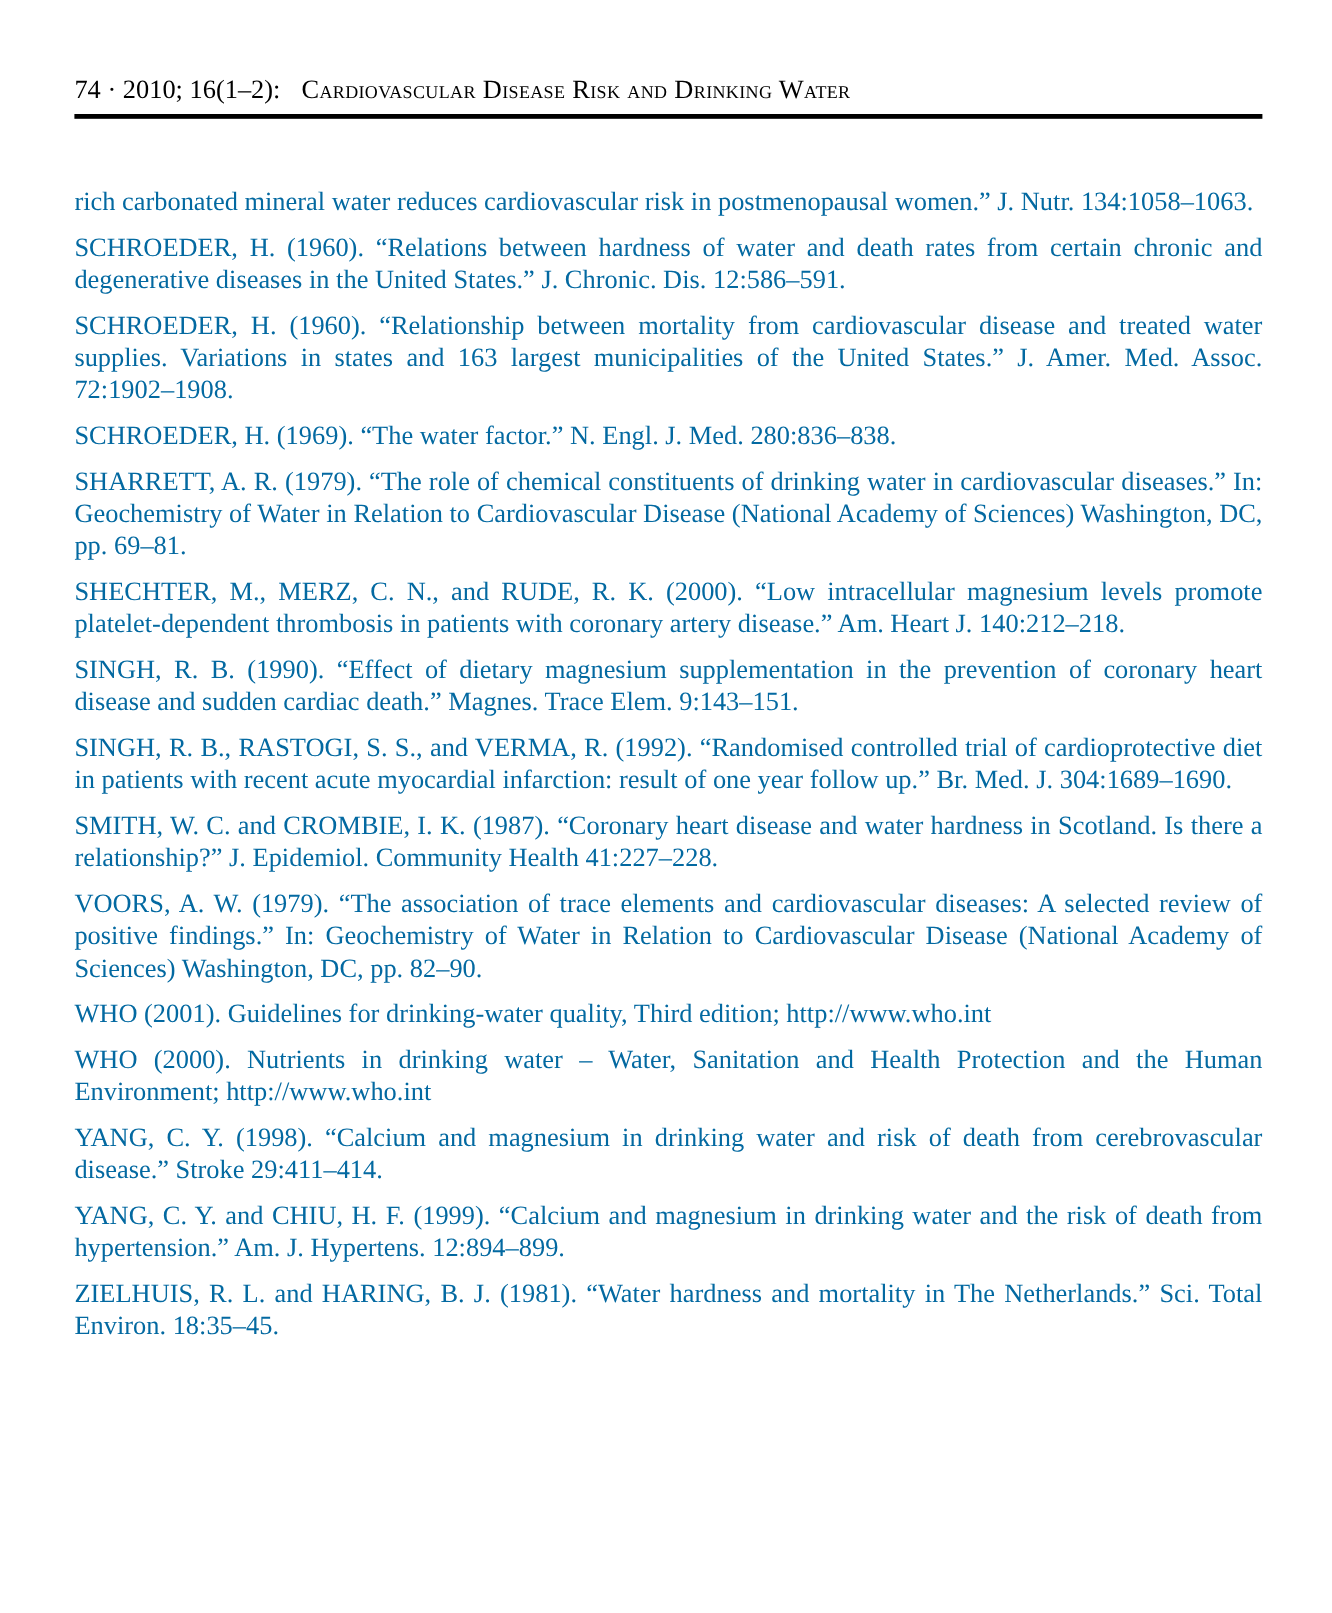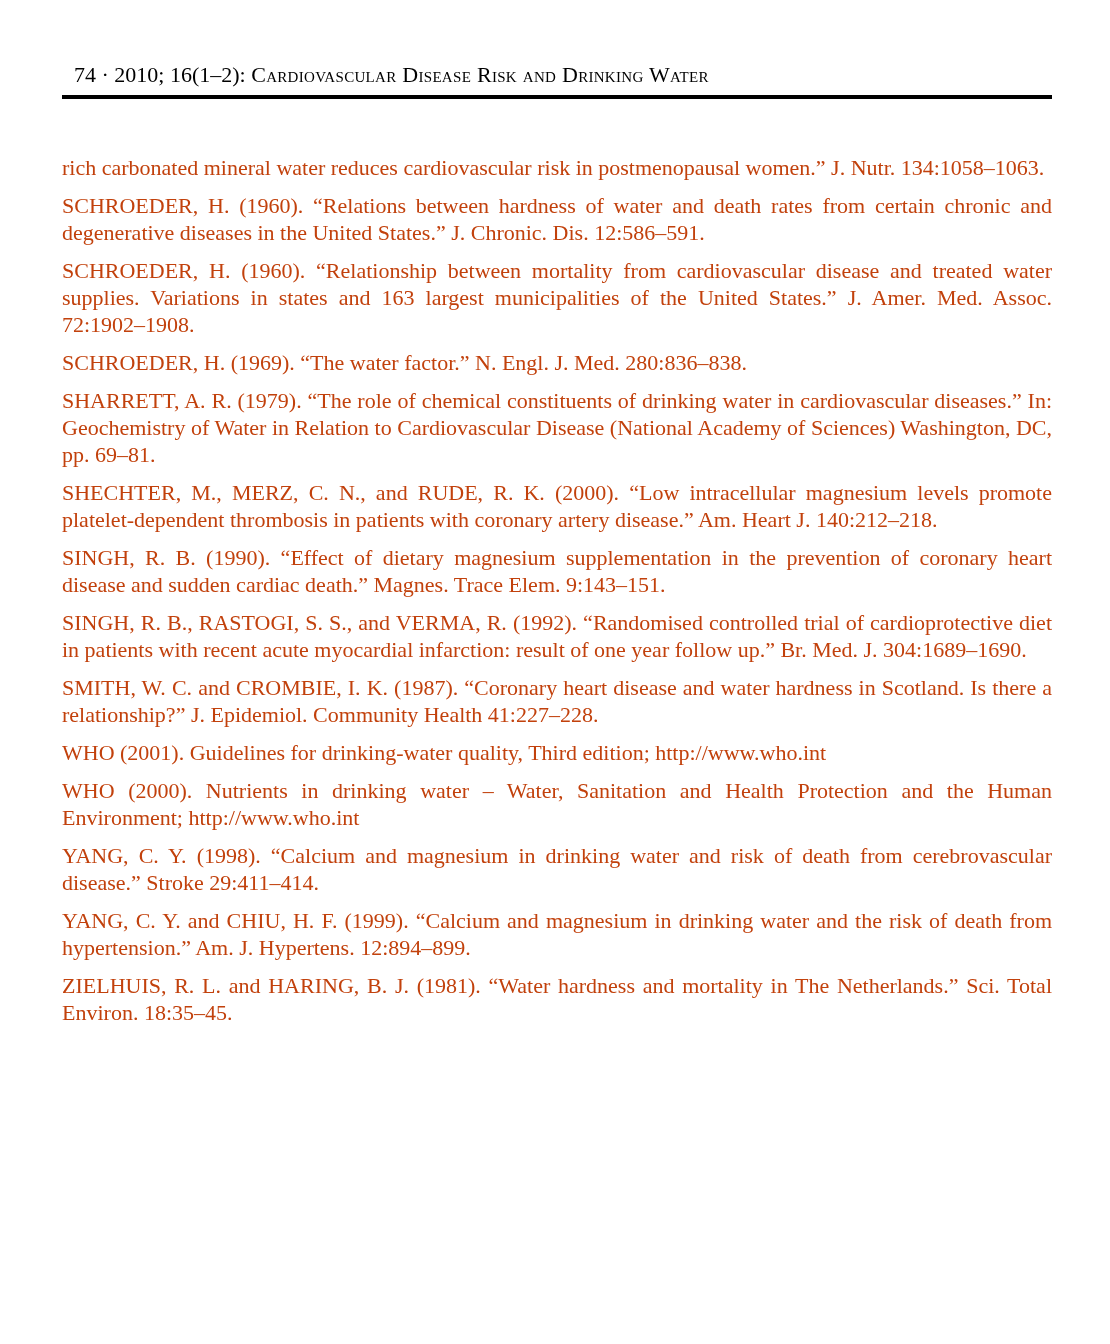--- a/index.html
+++ b/index.html
@@ -19,44 +19,44 @@
     color: #000000;
   }
   .running-header {
     font-size: 22px;
     line-height: 26px;
     white-space: nowrap;
     color: #000000;
   }
   .hdr-prefix {
     font-variant: normal;
-    margin-left: 12px;
   }
   .hdr-title {
     font-variant: small-caps;
     letter-spacing: 0.3px;
+    margin-left: 12px;
   }
   .header-rule {
     margin-top: 7px;
     height: 4px;
     background: #000000;
     width: 100%;
   }
   .refs {
     margin-top: 55px;
   }
   p.ref {
     margin: 0 0 11px 0;
     font-size: 22px;
     line-height: 27px;
     text-align: justify;
     text-justify: inter-word;
     hyphens: manual;
     -webkit-hyphens: manual;
-    color: #c2410c;
+    color: #0369a1;
     font-family: Liberation Serif, serif;
   }
 </style>
 </head>
 <body>
 
 <div class="page">
 
   <div class="running-header">
     <span class="hdr-prefix">74 · 2010; 16(1–2):</span>
@@ -68,20 +68,21 @@
   <div class="refs">
     <p class="ref">rich carbonated mineral water reduces cardiovascular risk in postmenopausal women.” J. Nutr. 134:1058–1063.</p>
     <p class="ref">SCHROEDER, H. (1960). “Relations between hardness of water and death rates from certain chronic and degenerative diseases in the United States.” J. Chronic. Dis. 12:586–591.</p>
     <p class="ref">SCHROEDER, H. (1960). “Relationship between mortality from cardiovascular disease and treated water supplies. Variations in states and 163 largest municipalities of the United States.” J. Amer. Med. Assoc. 72:1902–1908.</p>
     <p class="ref">SCHROEDER, H. (1969). “The water factor.” N. Engl. J. Med. 280:836–838.</p>
     <p class="ref">SHARRETT, A. R. (1979). “The role of chemical constituents of drinking water in cardiovascular diseases.” In: Geochemistry of Water in Relation to Cardiovascular Disease (National Academy of Sciences) Washington, DC, pp. 69–81.</p>
     <p class="ref">SHECHTER, M., MERZ, C. N., and RUDE, R. K. (2000). “Low intracellular magnesium levels promote platelet-dependent thrombosis in patients with coronary artery disease.” Am. Heart J. 140:212–218.</p>
     <p class="ref">SINGH, R. B. (1990). “Effect of dietary magnesium supplementation in the prevention of coro­nary heart disease and sudden cardiac death.” Magnes. Trace Elem. 9:143–151.</p>
     <p class="ref">SINGH, R. B., RASTOGI, S. S., and VERMA, R. (1992). “Randomised controlled trial of car­dioprotective diet in patients with recent acute myocardial infarction: result of one year follow up.” Br. Med. J. 304:1689–1690.</p>
     <p class="ref">SMITH, W. C. and CROMBIE, I. K. (1987). “Coronary heart disease and water hardness in Scot­land. Is there a relationship?” J. Epidemiol. Community Health 41:227–228.</p>
+    <p class="ref">VOORS, A. W. (1979). “The association of trace elements and cardiovascular diseases: A selected review of positive findings.” In: Geochemistry of Water in Relation to Cardiovascular Disease (National Academy of Sciences) Washington, DC, pp. 82–90.</p>
     <p class="ref">WHO (2001). Guidelines for drinking-water quality, Third edition; http://www.who.int</p>
     <p class="ref">WHO (2000). Nutrients in drinking water – Water, Sanitation and Health Protection and the Hu­man Environment; http://www.who.int</p>
     <p class="ref">YANG, C. Y. (1998). “Calcium and magnesium in drinking water and risk of death from cere­brovascular disease.” Stroke 29:411–414.</p>
     <p class="ref">YANG, C. Y. and CHIU, H. F. (1999). “Calcium and magnesium in drinking water and the risk of death from hypertension.” Am. J. Hypertens. 12:894–899.</p>
     <p class="ref">ZIELHUIS, R. L. and HARING, B. J. (1981). “Water hardness and mortality in The Netherlands.” Sci. Total Environ. 18:35–45.</p>
   </div>
 
 </div>
 
 </body></html>

